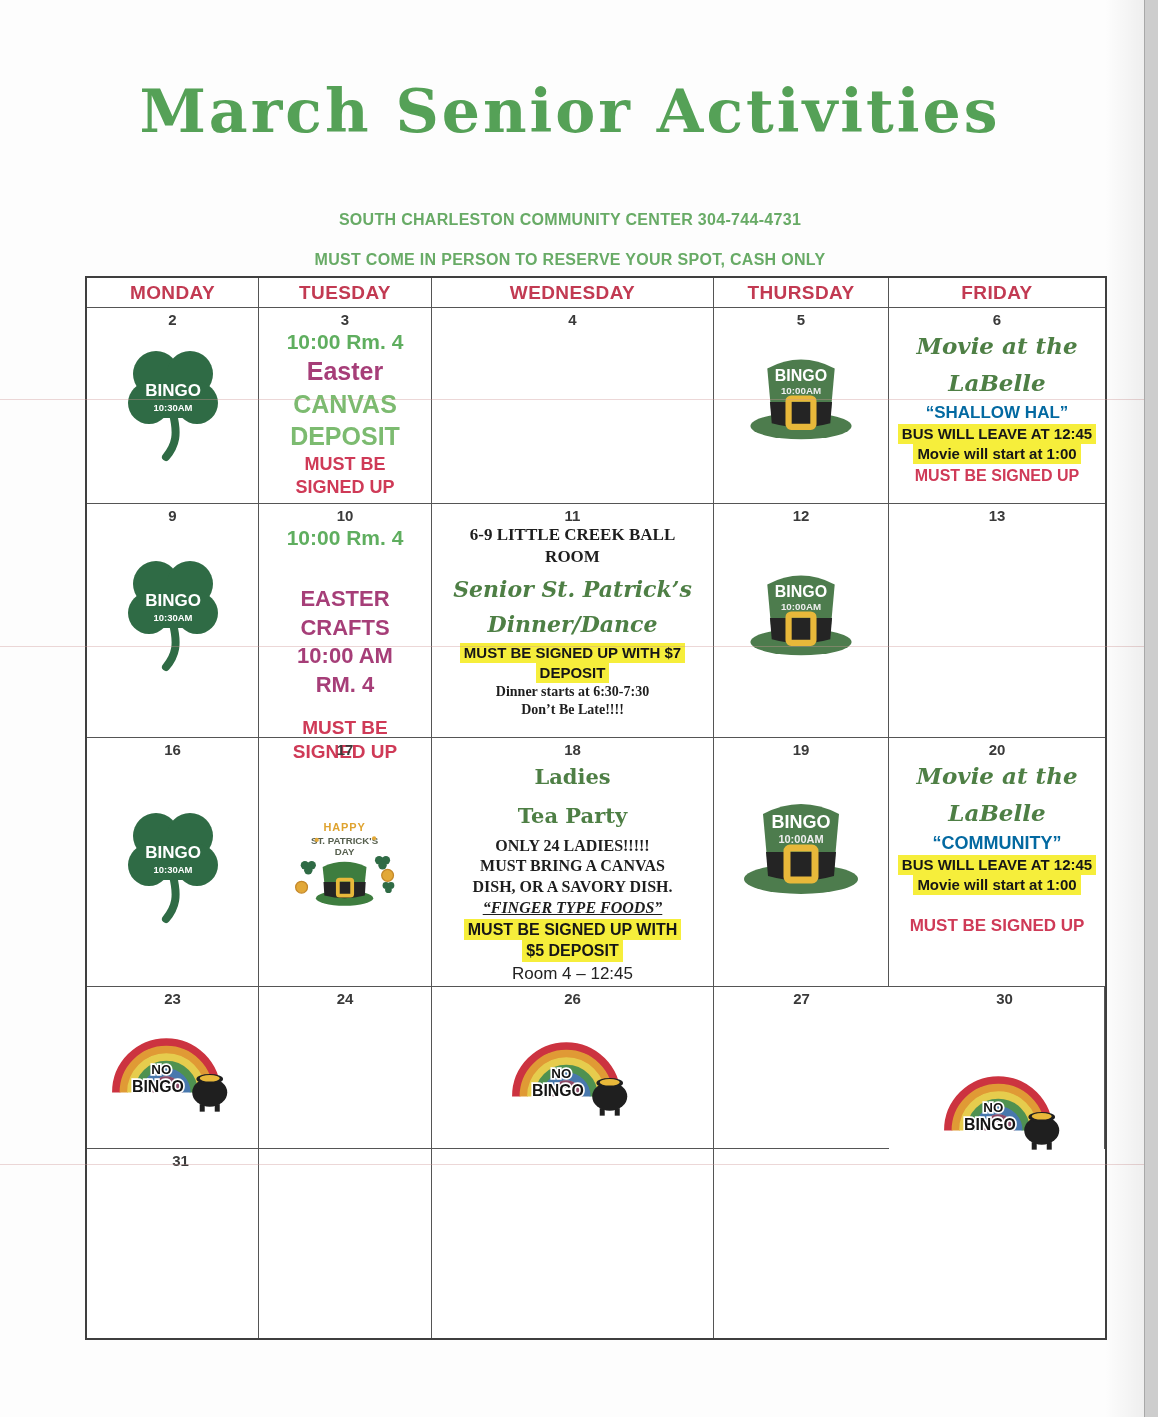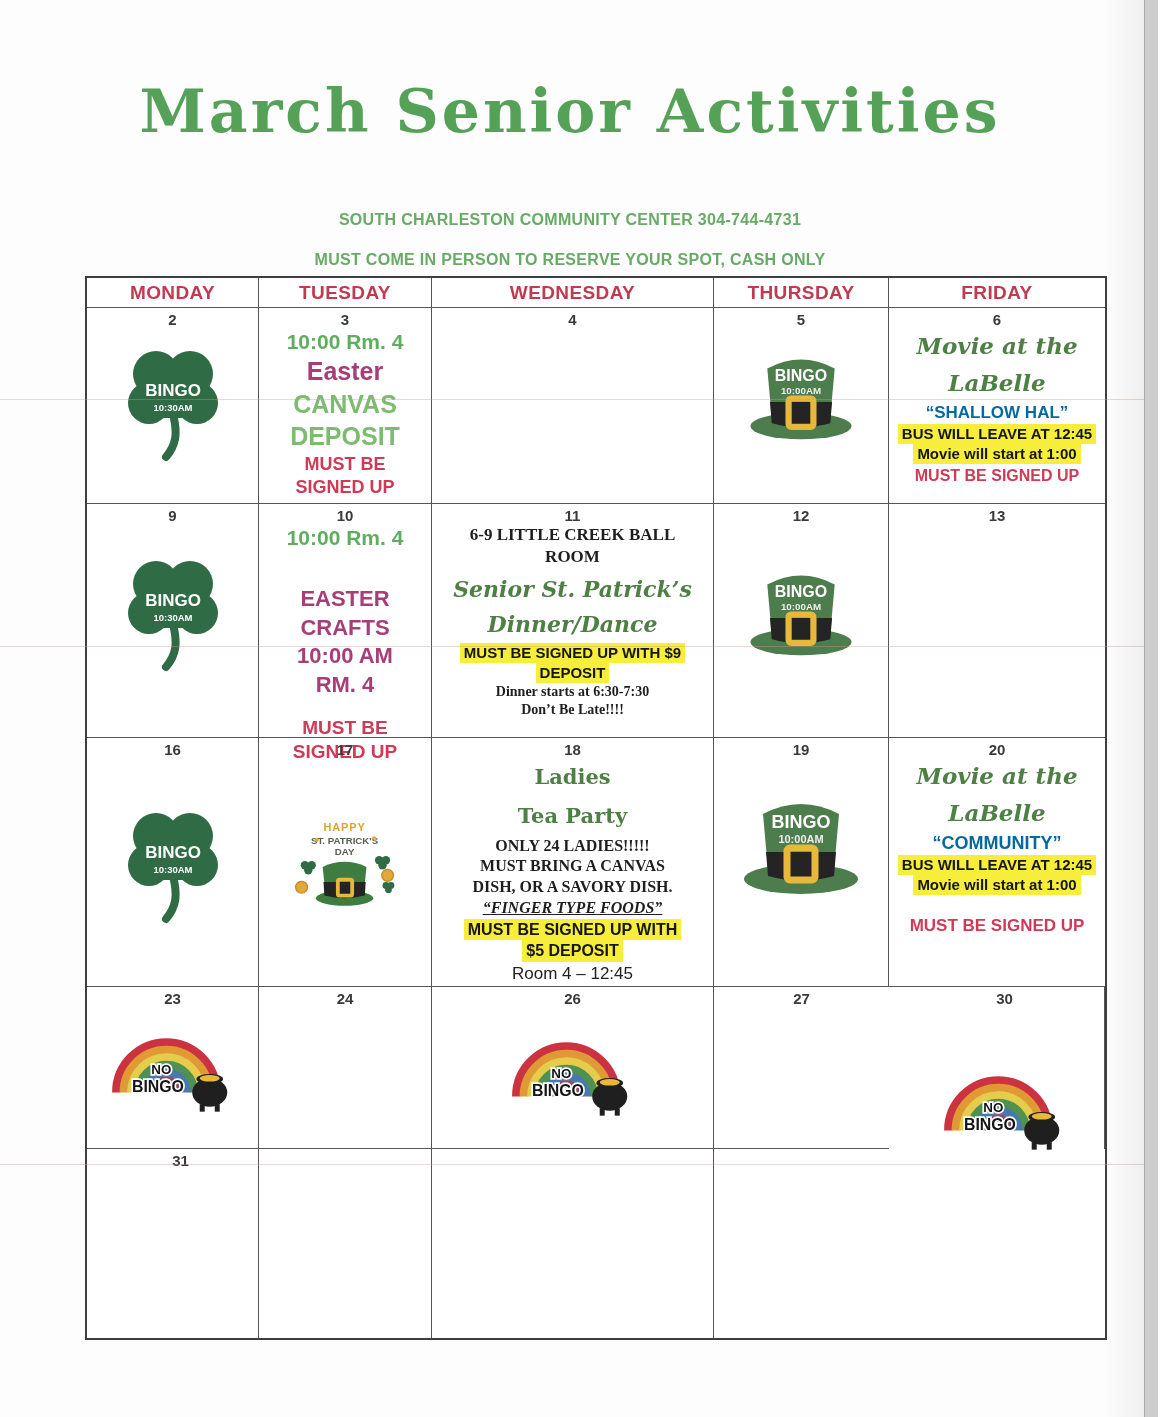--- a/index.html
+++ b/index.html
@@ -207,21 +207,21 @@
       <div class="ln plum sz22 mt34">EASTER CRAFTS</div>
       <div class="ln plum sz22">10:00 AM</div>
       <div class="ln plum sz22">RM. 4</div>
       <div class="ln crimson sz19 w150 mt16">MUST BE SIGNED UP</div>
     </div>
     <div class="c">
       <div class="date">11</div>
       <div class="ln blk sz17 w240">6-9 LITTLE CREEK BALL ROOM</div>
       <div class="script sz22 lh16 mt4">Senior St. Patrick’s</div>
       <div class="script sz22 lh16">Dinner/Dance</div>
-      <div><span class="hl sz15">MUST BE SIGNED UP WITH $9</span></div>
+      <div><span class="hl sz15">MUST BE SIGNED UP WITH $7</span></div>
       <div><span class="hl sz15">DEPOSIT</span></div>
       <div class="ln blk sz14">Dinner starts at 6:30-7:30</div>
       <div class="ln blk sz14">Don’t Be Late!!!!</div>
     </div>
     <div class="c">
       <div class="date">12</div>
       <svg class="icn icon-hat mt32">
           <use href="#sym-hat" xlink:href="#sym-hat"></use>
         </svg>
     </div>

